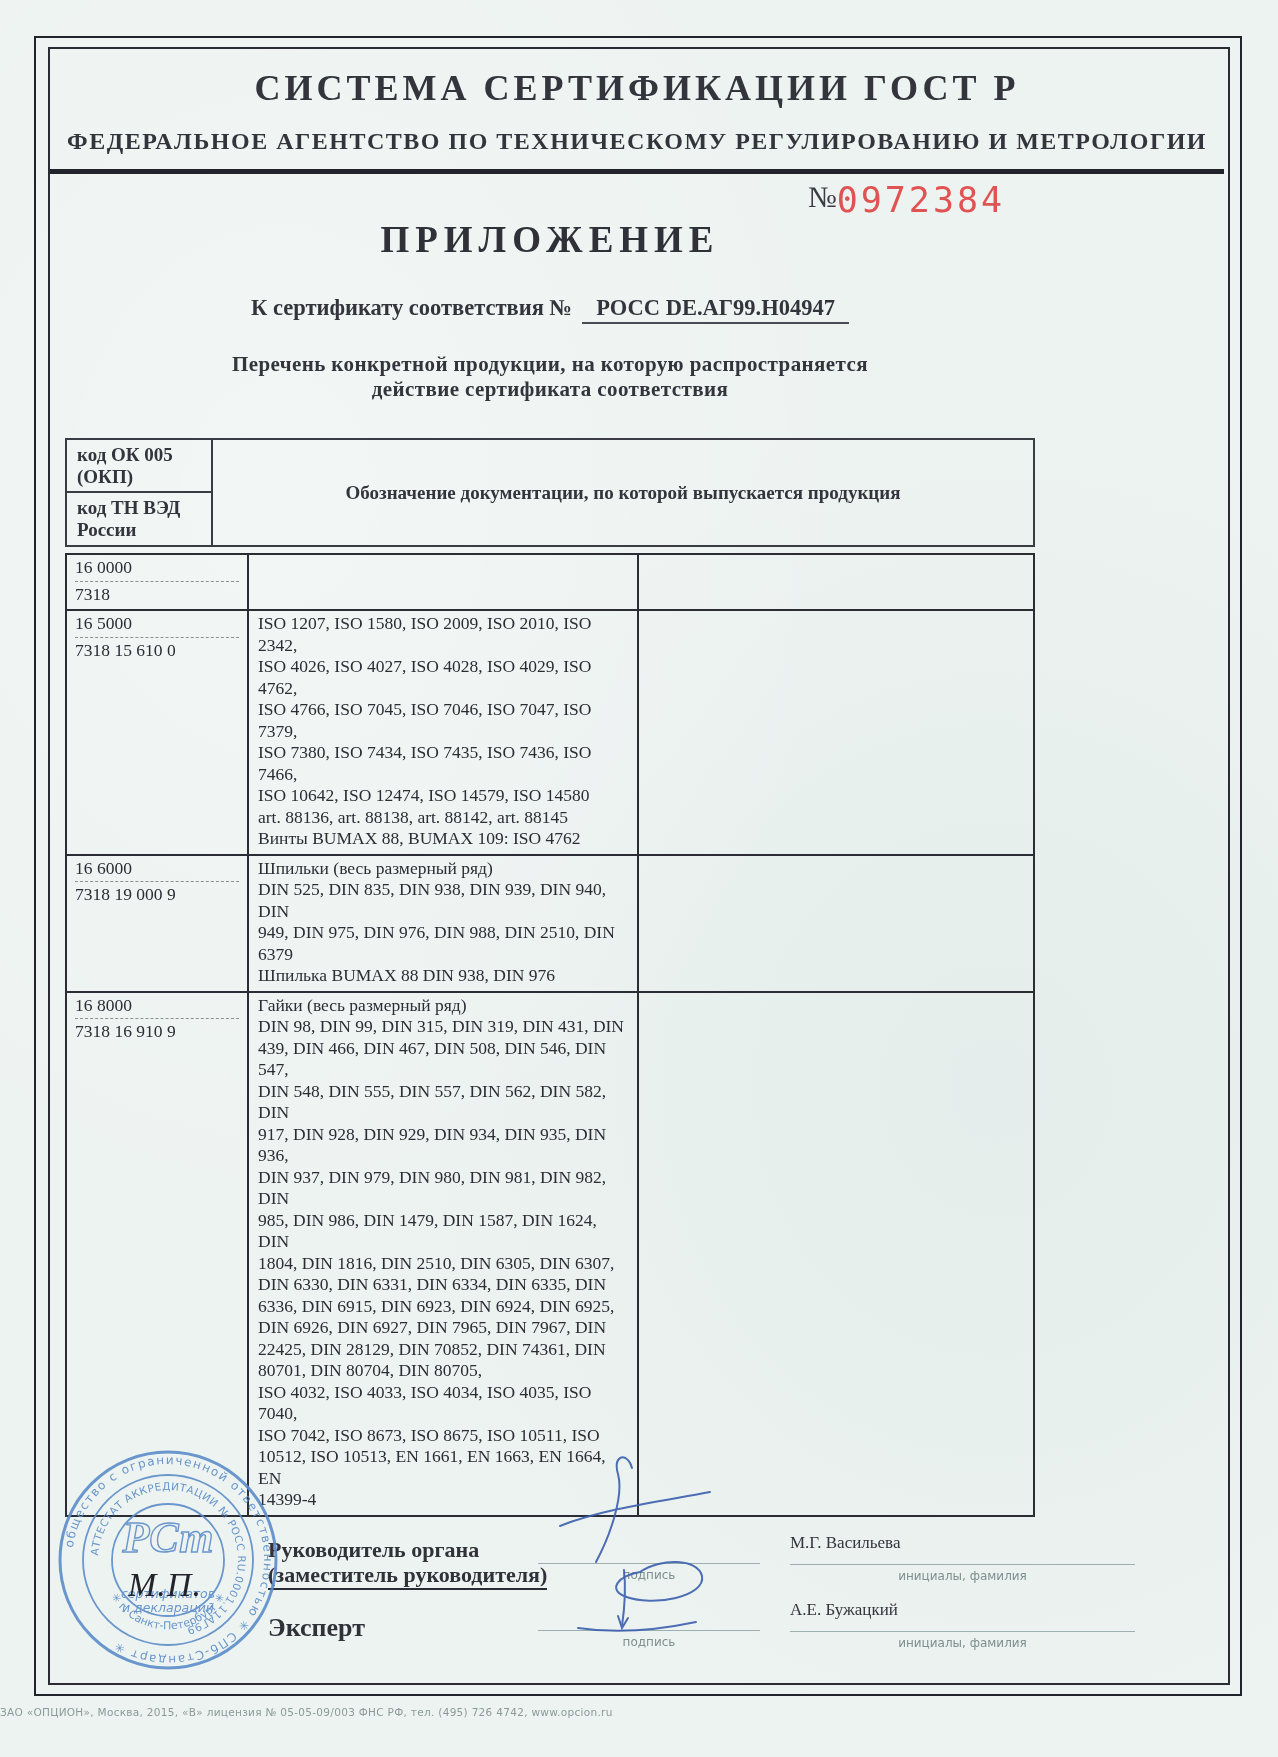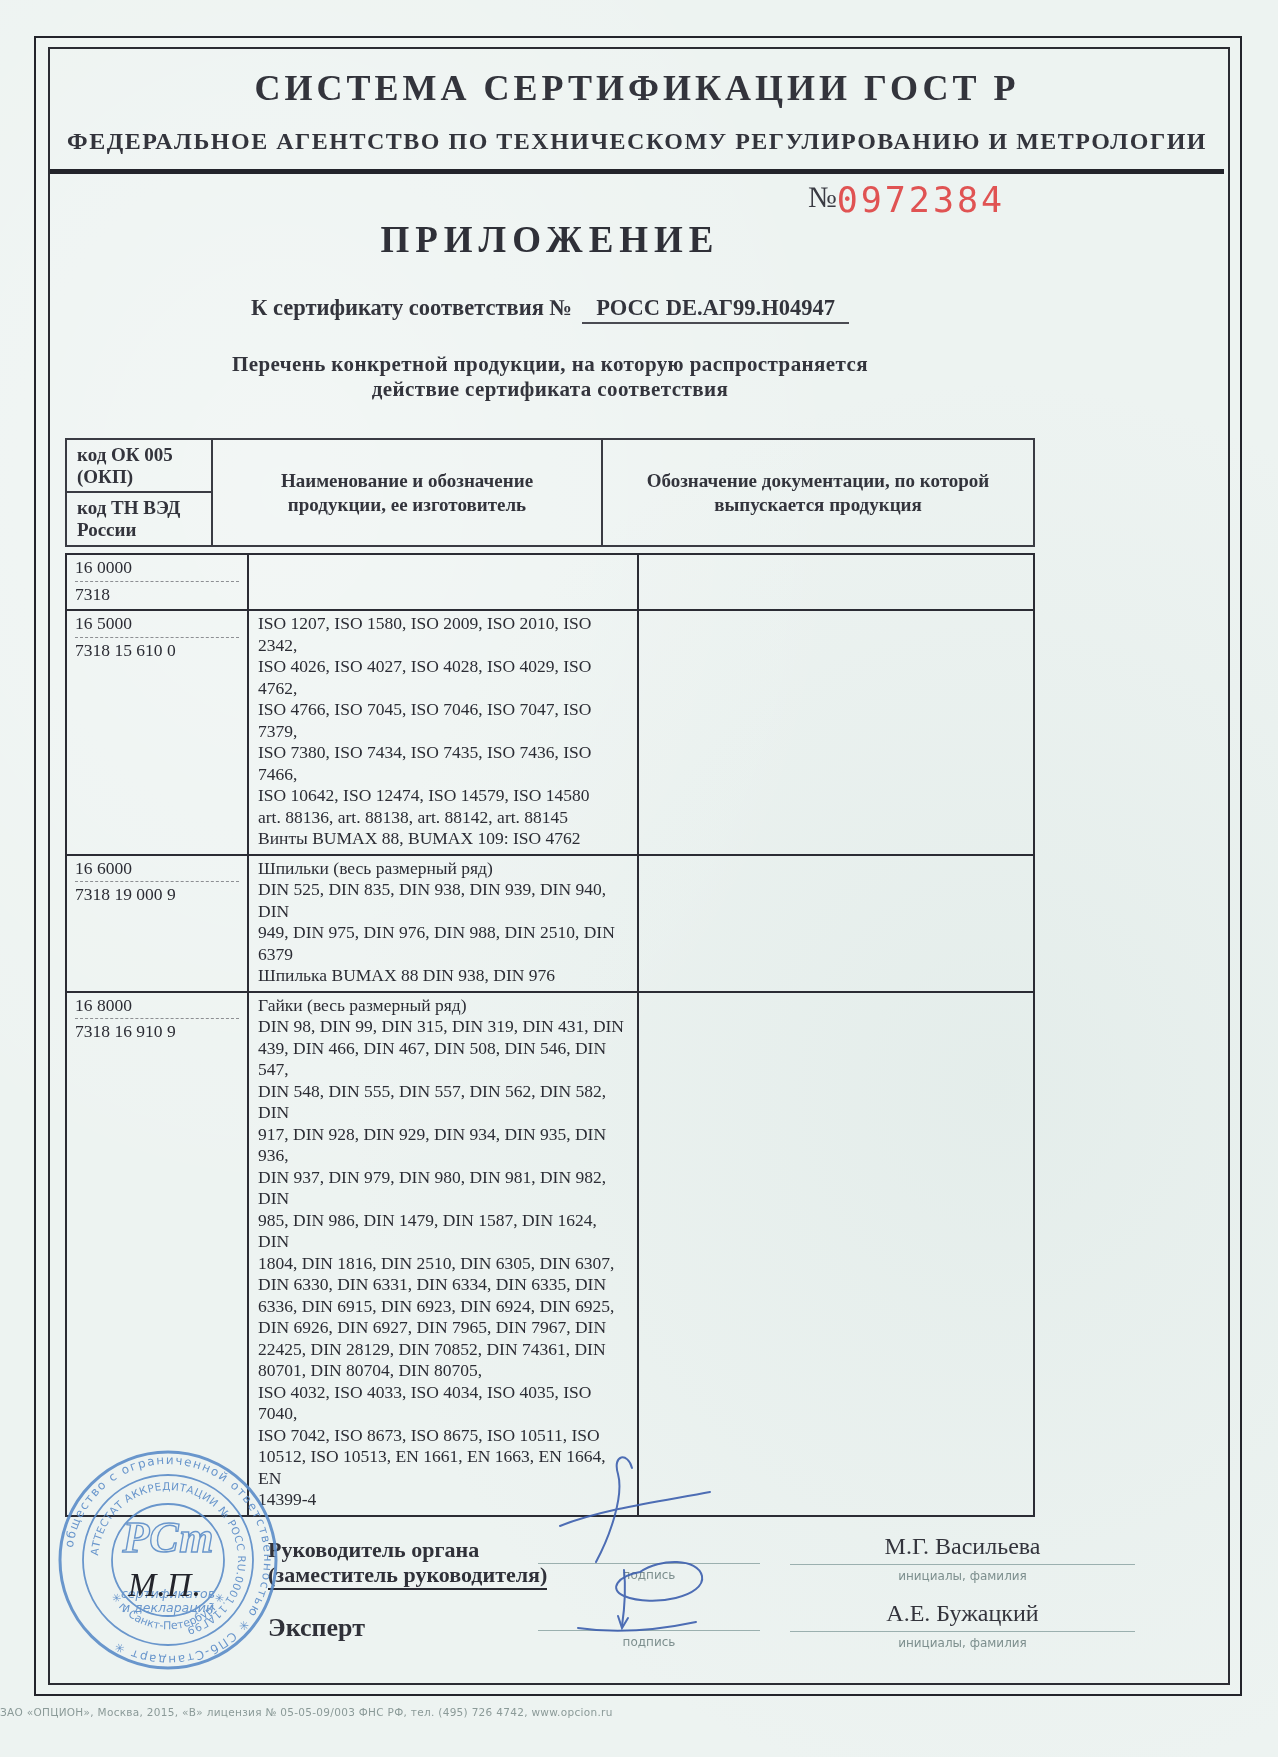--- a/index.html
+++ b/index.html
@@ -46,21 +46,21 @@
   .body-table td.c3{padding:2px 8px;}
   .okp{border-bottom:1.5px dashed #8d8f93;padding-bottom:2px;margin-bottom:2px;margin-right:2px;}
   .product{white-space:pre-line;}
 
   
   .sig-role1{position:absolute;left:268px;top:1537px;font-size:22px;font-weight:bold;color:#303139;line-height:25px;}
   .sig-role1 .u{border-bottom:2.5px solid #2a2b33;display:inline-block;padding-bottom:1px;}
   .sig-role2{position:absolute;left:268px;top:1613px;font-size:26px;font-weight:bold;color:#303139;}
   .rule{position:absolute;border-top:1.5px solid #9bb0af;}
   .small-label{position:absolute;font-family:"DejaVu Sans","Liberation Sans",sans-serif;font-size:12px;color:#7d8f8e;text-align:center;}
-  .name{position:absolute;font-size:24px;color:#33343c;text-align:center;width:345px;}
+  .name{position:absolute;font-size:17px;color:#33343c;text-align:left;width:345px;}
 
   .footer{position:absolute;left:0;top:1706px;width:100%;text-align:left;
     font-family:"DejaVu Sans","Liberation Sans",sans-serif;font-size:10.5px;color:#8b9a98;letter-spacing:.3px;}
 
   .stamp{position:absolute;left:48px;top:1440px;width:240px;height:240px;opacity:.9;}
   .mp{position:absolute;left:128px;top:1566px;font-size:34px;color:#23242b;letter-spacing:1px;font-style:italic;}
   .sig-ink{position:absolute;left:520px;top:1430px;width:260px;height:230px;}
 </style>
 </head>
 <body>
@@ -90,21 +90,20 @@
       <div>Перечень конкретной продукции,  на которую распространяется</div>
       <div>действие сертификата соответствия</div>
     </div>
   </div>
 
   <div class="thead">
     <div class="th c1h">
       <div class="th-top">код ОК 005 (ОКП)</div>
       <div class="th-bottom">код ТН ВЭД России</div>
     </div>
-    <div class="th c2h">Наименование и обозначение продукции, ее изготовитель</div>
     <div class="th c3h">Обозначение документации, по которой выпускается продукция</div>
   </div>
 
   <table class="body-table">
     <colgroup>
         <col style="width:182px">
         <col style="width:390px">
         <col>
       </colgroup>
     <tbody>

